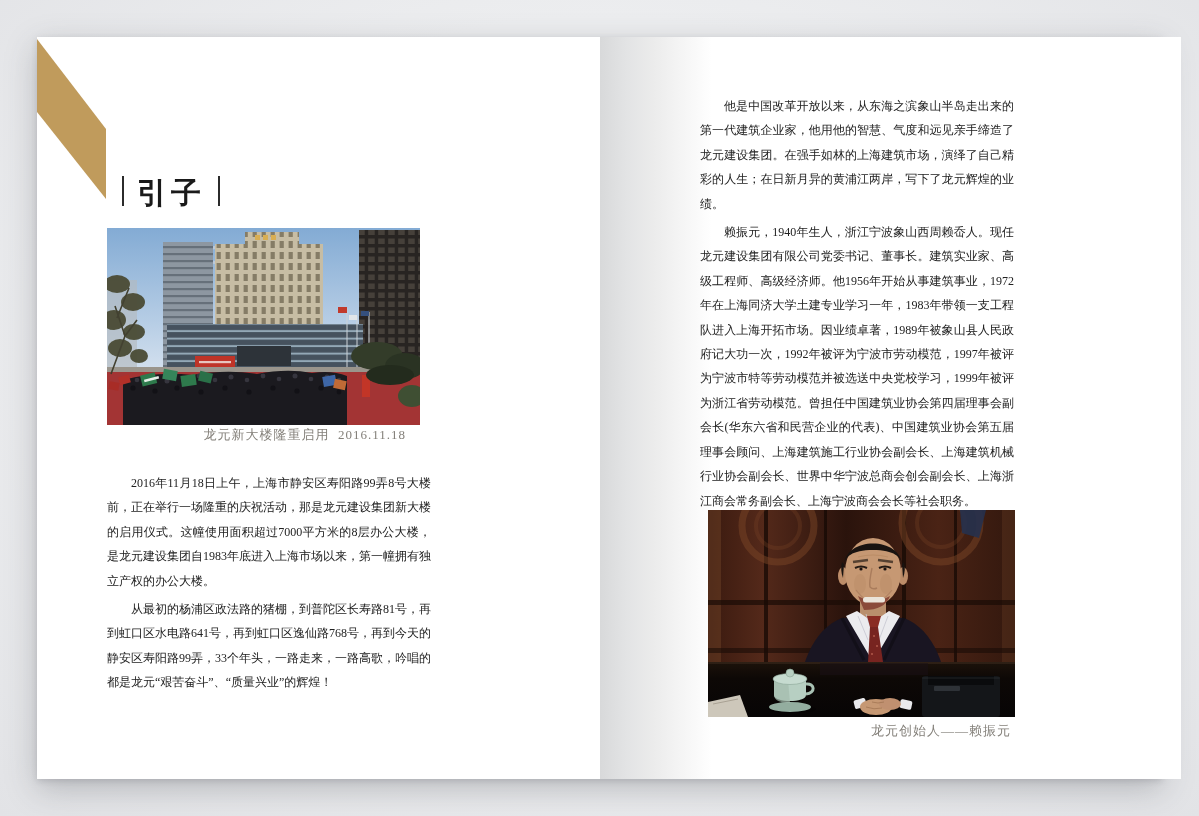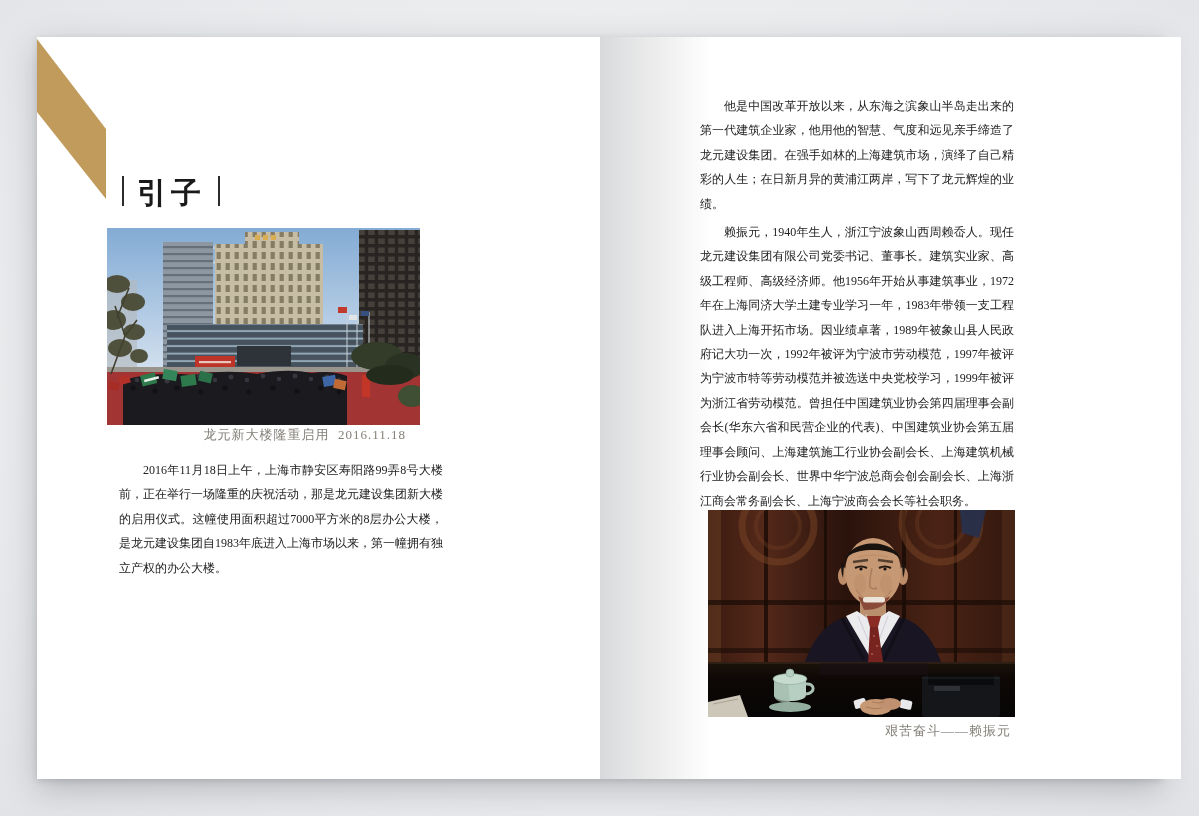--- a/index.html
+++ b/index.html
@@ -20,21 +20,21 @@
   .fig-left{left:70px;top:191px;width:313px;height:197px;}
   .fig-right{left:108px;top:473px;width:307px;height:207px;}
   .figure svg{display:block;width:100%;height:100%;}
   .photo-caption{position:absolute;font-size:13px;color:#84807a;letter-spacing:1px;
                  text-align:right;white-space:pre;line-height:14px;}
   .cap-left{left:70px;top:391px;width:313px;padding-right:14px;box-sizing:border-box;}
   .cap-right{left:108px;top:687px;width:307px;padding-right:4px;box-sizing:border-box;}
   .textcol{position:absolute;font-size:12px;line-height:24.4px;color:#212121;
            text-align:justify;text-justify:inter-ideograph;}
   .textcol p{margin:0 0 4px 0;text-indent:2em;}
-  .col-left{left:70px;top:421px;width:324px;margin-left:12px;}
+  .col-left{left:70px;top:434px;width:324px;}
   .col-right{left:100px;top:57px;width:314px;}
 </style>
 </head>
 <body>
 
 <div class="stage">
   <div class="spread">
 
     <section class="page page-left">
 
@@ -155,20 +155,21 @@
               <path d="M4,146 L18,108 M18,108 L8,78 M18,108 L30,92 M10,90 L22,60" stroke="#3d3b29" stroke-width="1.6" fill="none"></path>
             </g>
           </g>
         </svg>
       </figure>
 
       <figcaption class="photo-caption cap-left">龙元新大楼隆重启用  2016.11.18</figcaption>
 
       <div class="textcol col-left">
         <p>2016年11月18日上午，上海市静安区寿阳路99弄8号大楼前，正在举行一场隆重的庆祝活动，那是龙元建设集团新大楼的启用仪式。这幢使用面积超过7000平方米的8层办公大楼，是龙元建设集团自1983年底进入上海市场以来，第一幢拥有独立产权的办公大楼。</p>
+        <p>从最初的杨浦区政法路的猪棚，到普陀区长寿路81号，再到虹口区水电路641号，再到虹口区逸仙路768号，再到今天的静安区寿阳路99弄，33个年头，一路走来，一路高歌，吟唱的都是龙元“艰苦奋斗”、“质量兴业”的辉煌！</p>
       </div>
     </section>
 
     <section class="page page-right">
 
       <div class="textcol col-right">
         <p>他是中国改革开放以来，从东海之滨象山半岛走出来的第一代建筑企业家，他用他的智慧、气度和远见亲手缔造了龙元建设集团。在强手如林的上海建筑市场，演绎了自己精彩的人生；在日新月异的黄浦江两岸，写下了龙元辉煌的业绩。</p>
         <p>赖振元，1940年生人，浙江宁波象山西周赖岙人。现任龙元建设集团有限公司党委书记、董事长。建筑实业家、高级工程师、高级经济师。他1956年开始从事建筑事业，1972年在上海同济大学土建专业学习一年，1983年带领一支工程队进入上海开拓市场。因业绩卓著，1989年被象山县人民政府记大功一次，1992年被评为宁波市劳动模范，1997年被评为宁波市特等劳动模范并被选送中央党校学习，1999年被评为浙江省劳动模范。曾担任中国建筑业协会第四届理事会副会长(华东六省和民营企业的代表)、中国建筑业协会第五届理事会顾问、上海建筑施工行业协会副会长、上海建筑机械行业协会副会长、世界中华宁波总商会创会副会长、上海浙江商会常务副会长、上海宁波商会会长等社会职务。</p>
       </div>
 
@@ -259,17 +260,17 @@
           <path d="M5,194 L30,189" stroke="#aaa294" stroke-width="1" fill="none"></path>
           <g>
             <rect x="214" y="166" width="78" height="41" rx="3" fill="#141619"></rect>
             <rect x="220" y="166" width="66" height="9" fill="#0a0b0d"></rect>
             <path d="M214,168 h78" stroke="#303439" stroke-width="1" opacity="0.6"></path>
             <rect x="226" y="176" width="26" height="5" rx="1" fill="#2e3237"></rect>
           </g>
         </svg>
       </figure>
 
-      <figcaption class="photo-caption cap-right">艰苦奋斗——赖振元</figcaption>
+      <figcaption class="photo-caption cap-right">龙元创始人——赖振元</figcaption>
     </section>
 
   </div>
 </div>
 
 </body></html>

